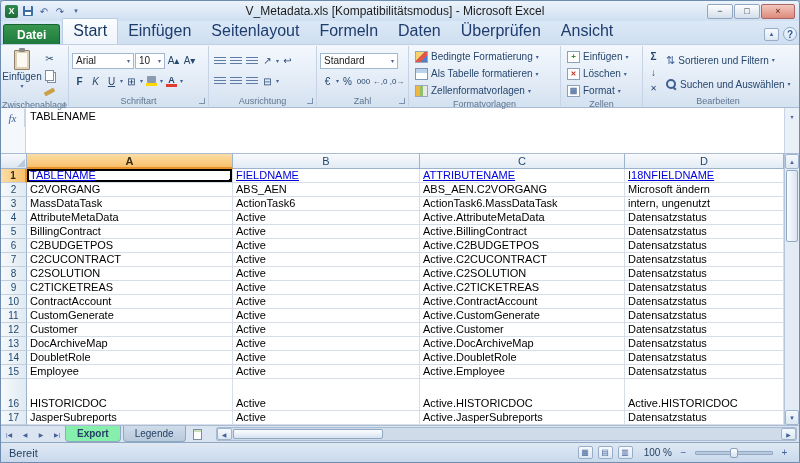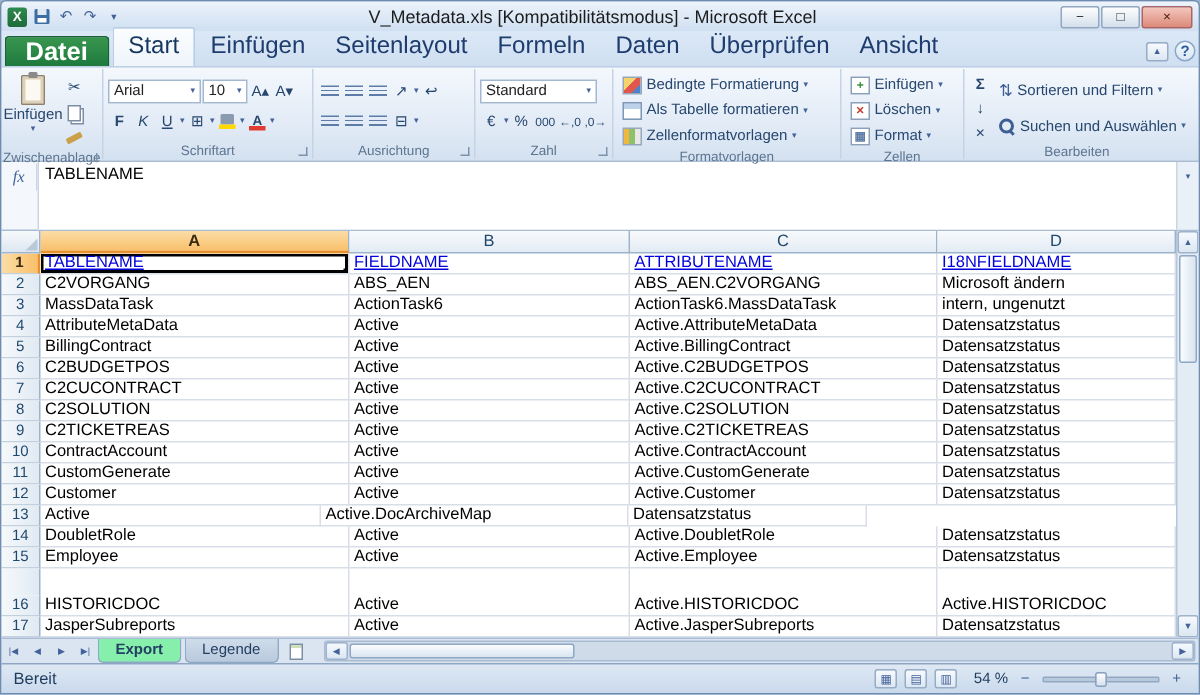--- a/index.html
+++ b/index.html
@@ -15,35 +15,35 @@
   .ico-save{width:10px;height:10px;background:#3a6ea5;position:relative;border-radius:1px}
   .ico-save::before{content:"";position:absolute;left:2px;top:0;width:6px;height:4px;background:#dfe9f4}
   .ico-save::after{content:"";position:absolute;left:2px;bottom:1px;width:6px;height:3px;background:#fff}
   .wtitle{flex:1;text-align:center;white-space:nowrap;overflow:hidden}
   .wbtns{display:inline-flex;gap:1px}
   .wb{width:26px;height:15px;display:inline-flex;align-items:center;justify-content:center;font-size:9px;color:#333;background:linear-gradient(#fdfdfd,#d4dfec);border:1px solid #93a7c0;border-radius:2px}
   .wb.close{width:34px;background:linear-gradient(#f4c6bd,#dc8a7a);border-color:#a66;color:#4d1f17}
 
   
   .tabrow{height:23px;flex:0 0 23px;display:flex;align-items:flex-end;background:linear-gradient(#dbe8f6,#cfdff1);padding:0 2px}
-  .filetab{height:20px;display:inline-flex;align-items:center;padding:0 13px;background:linear-gradient(#38964f,#1e7a3d);border:1px solid #186235;border-bottom:none;border-radius:3px 3px 0 0;color:#fff;font-size:17px;font-weight:bold;margin-right:2px}
+  .filetab{height:20px;display:inline-flex;align-items:center;padding:0 13px;background:linear-gradient(#38964f,#1e7a3d);border:1px solid #186235;border-bottom:none;border-radius:3px 3px 0 0;color:#fff;font-size:12px;font-weight:bold;margin-right:2px}
   .rtabs{display:flex;align-items:flex-end;height:100%}
   .rtab{padding:4px 10px 4px;font-size:16px;color:#1e3c6e}
   .rtab.active{background:linear-gradient(#fbfdfe,#eef4fb);border:1px solid #b9cde4;border-bottom:none;border-radius:2px 2px 0 0;padding:3px 10px 5px;margin-bottom:-1px;color:#15365f}
   .tabrow-right{margin-left:auto;display:flex;align-items:center;gap:4px;padding-bottom:3px}
   .smbtn{width:15px;height:13px;border:1px solid #97acc6;border-radius:2px;background:linear-gradient(#f7fafd,#dde7f2);font-size:7px;color:#44629a;display:inline-flex;align-items:center;justify-content:center}
   .helpbtn{width:14px;height:14px;border:1px solid #8ba7c7;border-radius:50%;background:linear-gradient(#f2f8fd,#d9e6f3);color:#2c5d9e;font-size:10px;font-weight:bold;display:inline-flex;align-items:center;justify-content:center}
 
   
   .ribbon{height:64px;flex:0 0 64px;display:flex;background:linear-gradient(#f4f8fd,#dfe9f5 70%,#d4e1f0);border-top:1px solid #bdcfe3;border-bottom:1px solid #a9bcd4;padding:1px 0}
   .rgroup{display:flex;flex-direction:column;border-right:1px solid #c5d3e4;padding:2px 3px 0}
   .gbody{flex:1;display:flex;gap:2px}
   .gcol{display:flex;flex-direction:column}
   .grow{display:flex;align-items:center;gap:1px}
-  .glabel{height:12px;font-size:9px;color:#5d7590;display:flex;align-items:center;justify-content:center;gap:2px;position:relative}
+  .glabel{height:12px;font-size:9px;color:#5d7590;display:flex;align-items:flex-end;justify-content:center;gap:2px;position:relative}
   .launch{position:absolute;right:0;bottom:2px;width:6px;height:6px;border-right:1px solid #7d93ad;border-bottom:1px solid #7d93ad}
   .sb{height:16px;min-width:15px;display:inline-flex;align-items:center;justify-content:center;font-size:10px;color:#27476e;border-radius:2px;padding:0 1px}
   .sb.b{font-weight:bold}.sb.i{font-style:italic}.sb.u{text-decoration:underline}
   .dd{font-size:6px;color:#44629a;line-height:1}
   .rsel{background:#fff;border:1px solid #a3b8d0;height:16px;font-size:10px;display:inline-flex;align-items:center;justify-content:space-between;padding:0 3px;color:#222;gap:2px}
   .bigbtn{width:36px;display:flex;flex-direction:column;align-items:center;justify-content:flex-start;gap:1px;padding-top:2px}
   .blab{font-size:10px;color:#27476e}
   .ico-clip{width:16px;height:20px;background:#fbf9f1;border:1px solid #90806a;border-radius:1px;position:relative;box-shadow:inset 0 0 0 2px #ddd2b8}
   .ico-clip::before{content:"";position:absolute;top:-3px;left:4px;width:6px;height:4px;background:#8a8a8a;border-radius:1px}
   .ico-copy{width:9px;height:11px;border:1px solid #7c8ea6;background:#fff;box-shadow:2px 2px 0 -1px #fff,2px 2px 0 0 #7c8ea6}
@@ -453,20 +453,21 @@
           </div>
           <div class="xrow">
             <div class="rn">12</div>
             <div class="cell col-a">Customer</div>
             <div class="cell col-b">Active</div>
             <div class="cell col-c">Active.Customer</div>
             <div class="cell col-d">Datensatzstatus</div>
           </div>
           <div class="xrow">
             <div class="rn">13</div>
+            <div class="cell col-a">DocArchiveMap</div>
             <div class="cell col-b">Active</div>
             <div class="cell col-c">Active.DocArchiveMap</div>
             <div class="cell col-d">Datensatzstatus</div>
           </div>
           <div class="xrow">
             <div class="rn">14</div>
             <div class="cell col-a">DoubletRole</div>
             <div class="cell col-b">Active</div>
             <div class="cell col-c">Active.DoubletRole</div>
             <div class="cell col-d">Datensatzstatus</div>
@@ -530,21 +531,21 @@
       <span class="scb">▶</span>
     </div>
   </div>
 
   <div class="statusbar">
     <span>Bereit</span>
     <span class="sright">
       <span class="vico">▦</span>
       <span class="vico">▤</span>
       <span class="vico">▥</span>
-      <span class="zoomtxt">54 %</span>
+      <span class="zoomtxt">100 %</span>
       <span class="zbtn">−</span>
       <span class="ztrack">
           <span class="zthumb"></span>
         </span>
       <span class="zbtn">+</span>
     </span>
   </div>
 
 </div>
 

